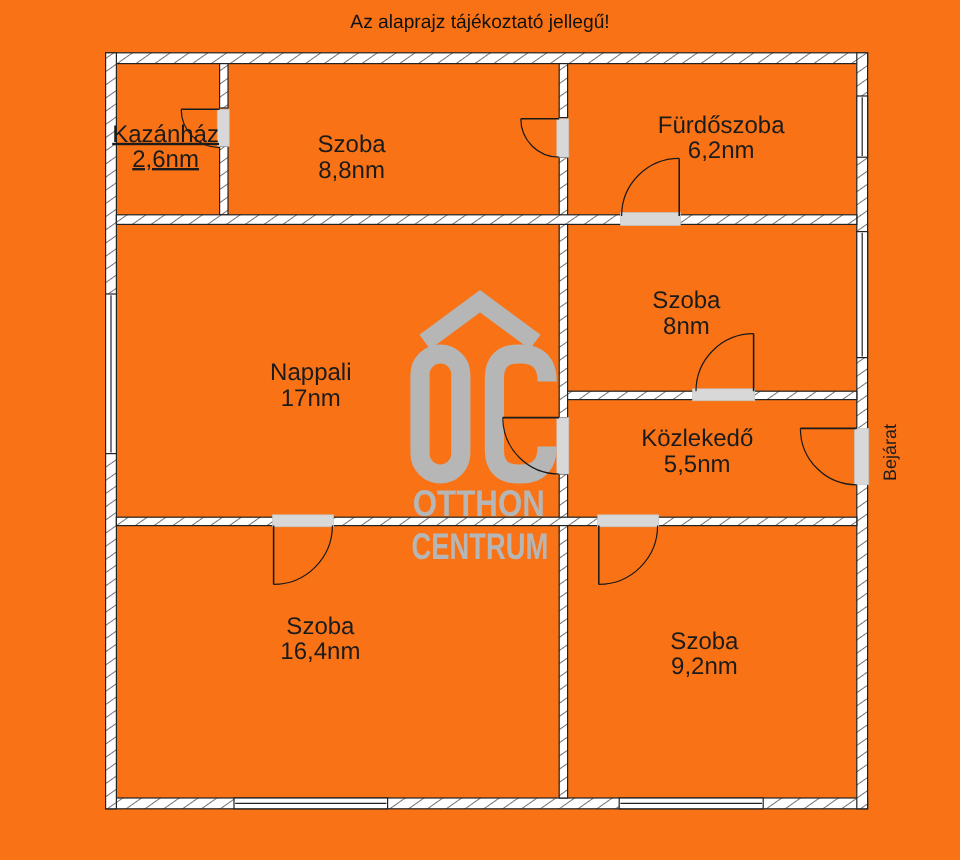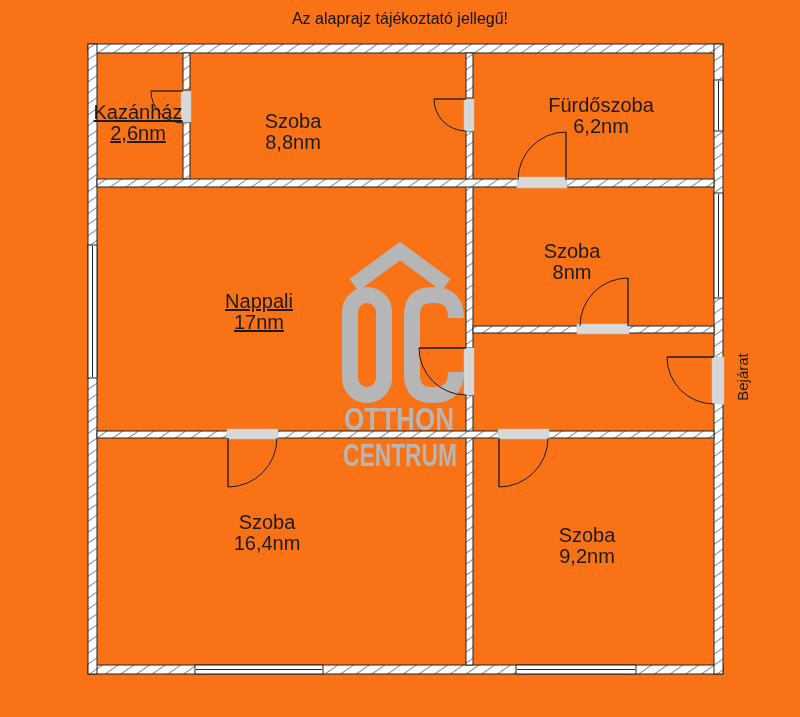--- a/index.html
+++ b/index.html
@@ -156,27 +156,31 @@
     <div>2,6nm</div>
   </div>
   <div class="room-label" style="left:293px;top:111px;">
     <div>Szoba</div>
     <div>8,8nm</div>
   </div>
   <div class="room-label" style="left:601px;top:95px;">
     <div>Fürdőszoba</div>
     <div>6,2nm</div>
   </div>
-  <div class="room-label" style="left:259px;top:291px;text-decoration:underline;">
+  <div class="room-label" style="left:259px;top:301px;">
     <div>Nappali</div>
     <div>17nm</div>
   </div>
   <div class="room-label" style="left:572px;top:241px;">
     <div>Szoba</div>
     <div>8nm</div>
+  </div>
+  <div class="room-label" style="left:581px;top:356px;">
+    <div>Közlekedő</div>
+    <div>5,5nm</div>
   </div>
   <div class="room-label" style="left:267px;top:512px;">
     <div>Szoba</div>
     <div>16,4nm</div>
   </div>
   <div class="room-label" style="left:587px;top:525px;">
     <div>Szoba</div>
     <div>9,2nm</div>
   </div>
 

